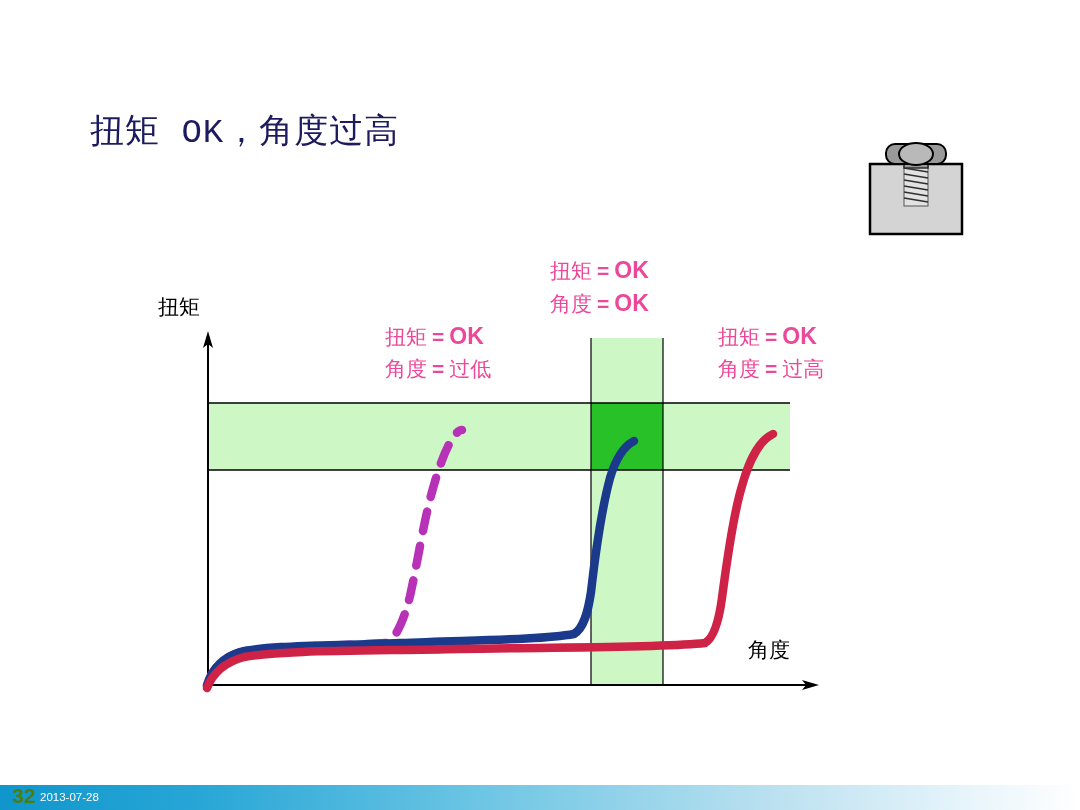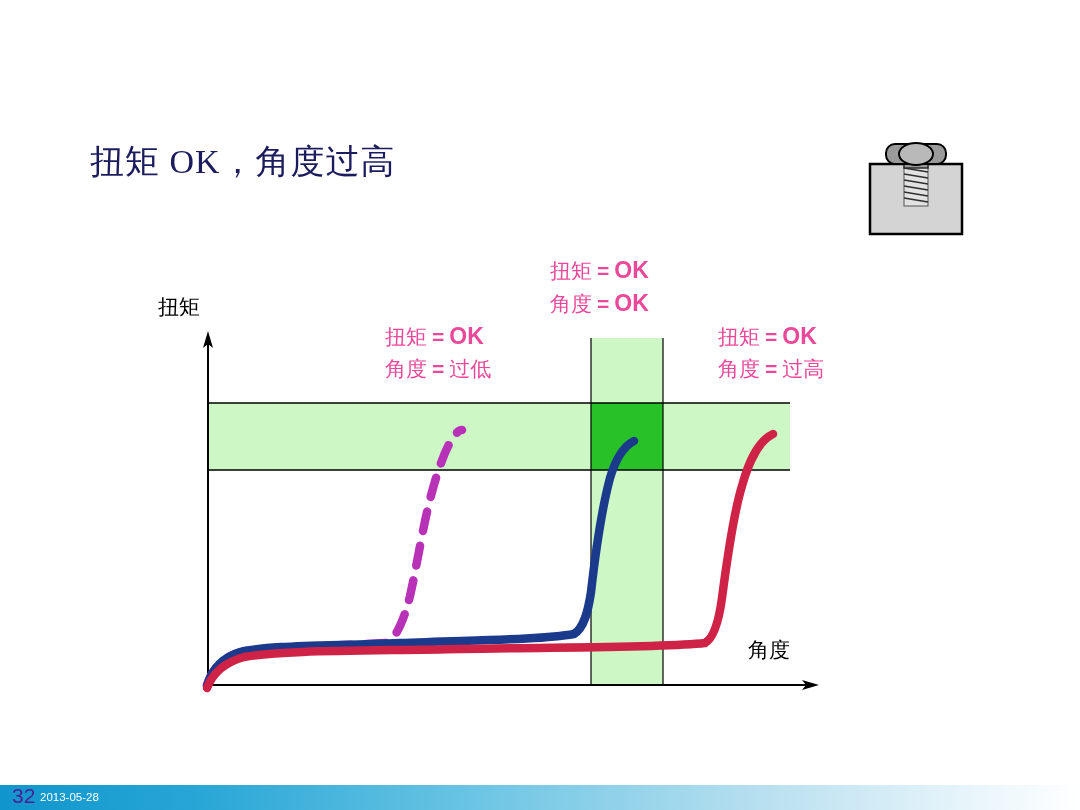--- a/index.html
+++ b/index.html
@@ -25,43 +25,42 @@
   .bottom-bar {
     position: absolute;
     left: 0; bottom: 0;
     width: 1080px; height: 25px;
     background: linear-gradient(to right, #1096cc 0%, #27a6d6 18%, #6ec6e4 45%, #bce1f0 72%, #e8f5fb 90%, #ffffff 100%);
   }
   .footer-page-num {
     position: absolute;
     left: 12px; top: 784px;
     font-size: 21px;
-    font-weight: normal;
-    color: #4c1d95;
+    font-weight: bold;
+    color: #4d7c0f;
     letter-spacing: 0px;
     line-height: 24px;
   }
   .footer-date {
     position: absolute;
     left: 40px; top: 789px;
     font-size: 11.5px;
     color: #ffffff;
     line-height: 17px;
   }
 
   
   .slide-title {
     position: absolute;
     left: 90px; top: 108px;
-    font-family: Liberation Serif, serif;
+    font-family: Liberation Mono, monospace;
     font-size: 34px;
     color: #1b1b5e;
     letter-spacing: 1px;
     white-space: nowrap;
-    margin-top: 31px;
   }
 
   
   .bolt-icon {
     position: absolute;
     left: 868px; top: 138px;
     width: 96px; height: 100px;
   }
 
   
@@ -113,21 +112,21 @@
   .label-left   { left: 385px; top: 320px; }
   .label-center { left: 550px; top: 254px; }
   .label-right  { left: 718px; top: 320px; }
 </style>
 </head>
 <body>
 
 <div class="top-bar"></div>
 <div class="bottom-bar"></div>
 <div class="footer-page-num">32</div>
-<div class="footer-date">2013-05-28</div>
+<div class="footer-date">2013-07-28</div>
 
 <div class="slide-title">扭矩 OK，角度过高</div>
 
 <div class="bolt-icon">
   <svg width="96" height="100" viewBox="0 0 96 100" xmlns="http://www.w3.org/2000/svg">
 
     <rect x="2" y="26" width="92" height="70" fill="#d4d4d4" stroke="#000000" stroke-width="2.5"></rect>
 
     <rect x="36" y="26" width="24" height="42" fill="#e2e2e2" stroke="#555555" stroke-width="1"></rect>
     <g stroke="#2f2f2f" stroke-width="1.6" fill="none">

